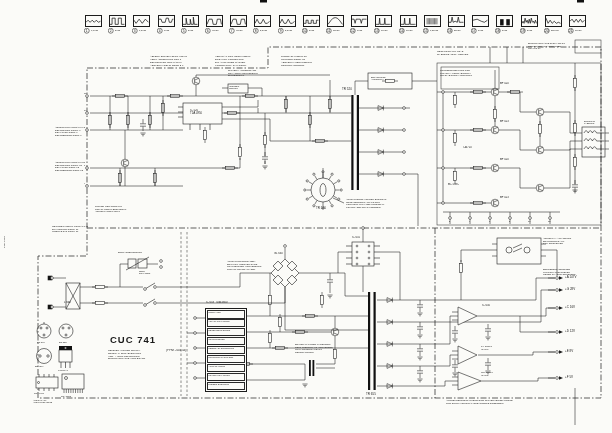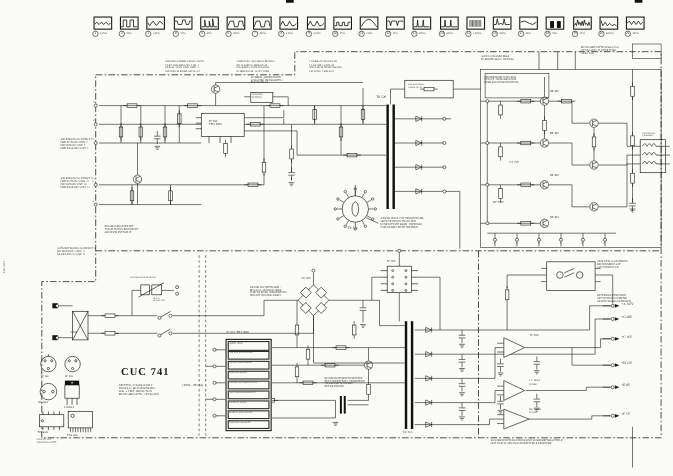--- a/index.html
+++ b/index.html
@@ -1,17 +1,17 @@
 <!DOCTYPE html>
 <html><head>
 <meta charset="utf-8">
 <style>
   html,body{margin:0;padding:0;background:#e9e9e5;}
   .page{position:relative;width:612px;height:433px;background:#fbfbf8;overflow:hidden;
-        font-family:Liberation Serif, serif;color:#1a1a1a;}
+        font-family:Liberation Sans, sans-serif;color:#1a1a1a;}
   svg{position:absolute;left:0;top:0;}
   .layer{position:absolute;left:0;top:0;width:612px;height:433px;pointer-events:none;}
   .lbl{position:absolute;font-size:6px;line-height:1.12;white-space:pre;transform-origin:0 0;color:#1c1c1c;}
   .wfbox{position:absolute;width:17px;height:12px;border:0.8px solid #1c1c1c;background:#fbfbf8;box-sizing:border-box;}
   .wf-num{position:absolute;width:8px;height:8px;border:0.7px solid #1c1c1c;border-radius:50%;
           font-size:6px;line-height:8px;text-align:center;transform:scale(.55);transform-origin:0 0;}
   .wf-cap{position:absolute;font-size:6px;transform:scale(.38);transform-origin:0 0;white-space:nowrap;}
   .chassis-title{position:absolute;left:110px;top:334px;font-size:9.5px;font-weight:bold;letter-spacing:1px;}
   .chassis-sub{position:absolute;left:108px;top:349px;font-size:6px;line-height:1.15;white-space:pre;
                transform:scale(.4);transform-origin:0 0;}

